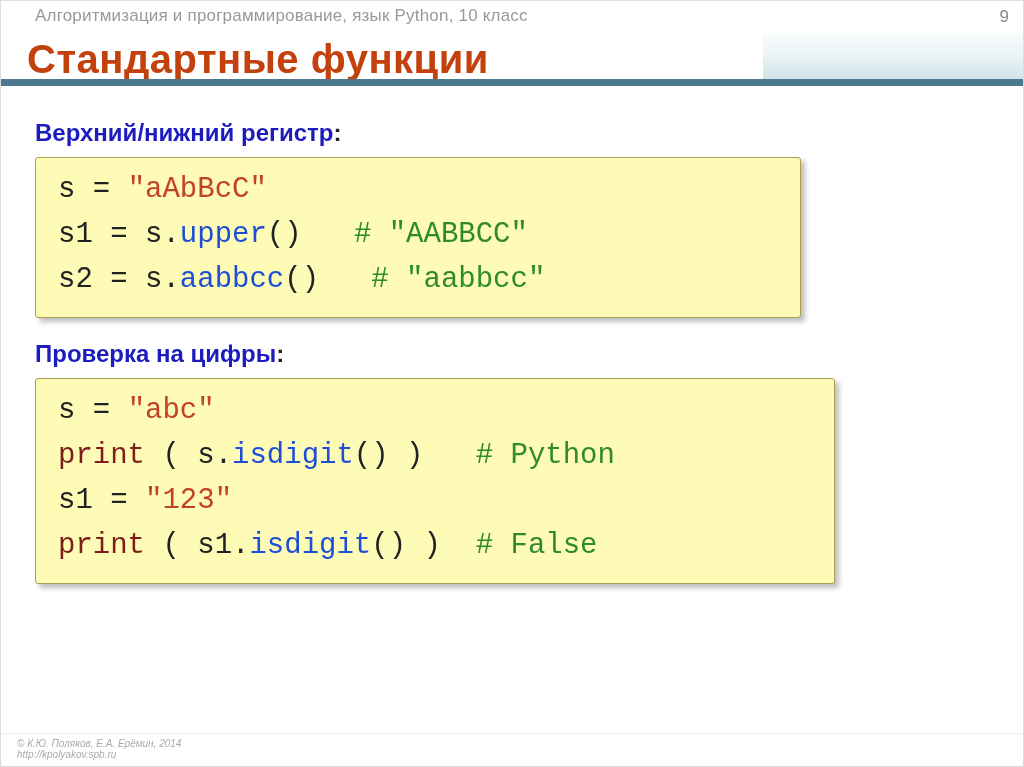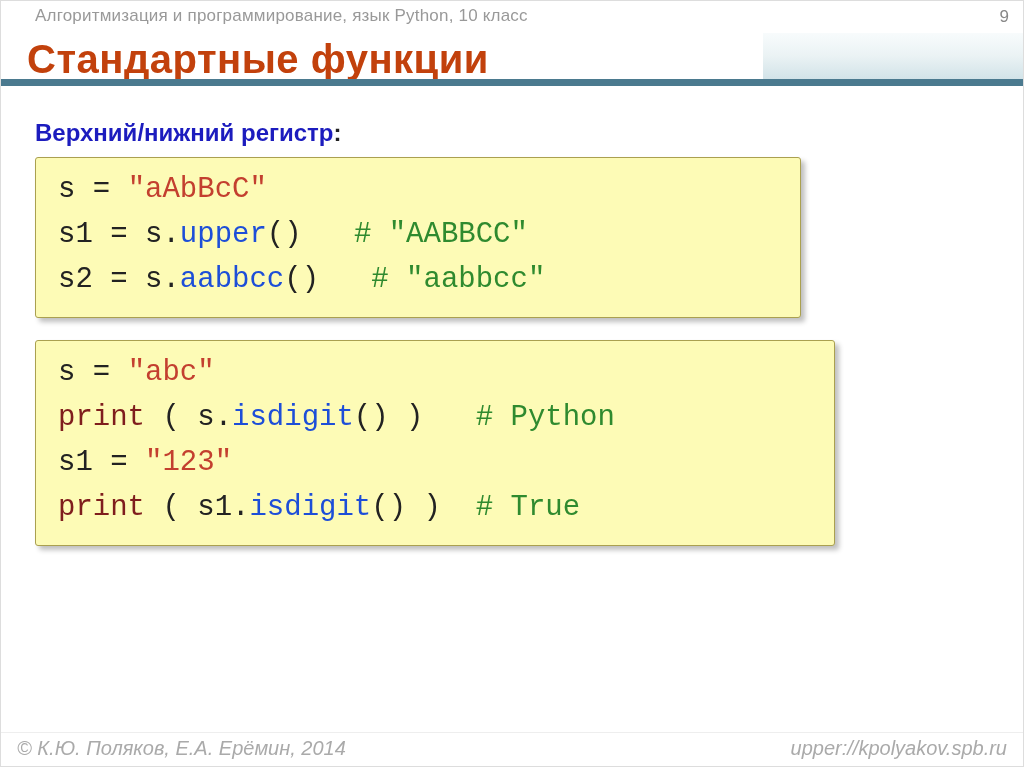--- a/index.html
+++ b/index.html
@@ -100,23 +100,24 @@
   .footer {
     position: absolute;
     bottom: 6px;
     left: 0;
     right: 0;
     display: flex;
     justify-content: space-between;
     padding: 12px 16px 0 16px;
     font-style: italic;
     color: #aaa;
-    font-size: 20px;
+    font-size: 10px;
     border-top: 1px solid #eee;
     padding-top: 4px;
+    flex-direction: column;
   }
 </style>
 </head>
 <body>
 
 <div class="slide">
 
   <div class="top-header">Алгоритмизация и программирование, язык Python, 10 класс</div>
   <div class="page-num">9</div>
 
@@ -125,26 +126,27 @@
   </div>
 
   <div class="content">
 
     <div class="subhead"><span>Верхний/нижний регистр</span><span class="colon">:</span></div>
 
     <div class="codebox b1"><span>s</span><span> = </span><span class="tok-str">"aAbBcC"</span>
 <span>s1</span><span> = s.</span><span class="tok-fn">upper</span><span>()</span><span>   </span><span class="tok-cm"># "AABBCC"</span>
 <span>s2</span><span> = s.</span><span class="tok-fn">aabbcc</span><span>()</span><span>   </span><span class="tok-cm"># "aabbcc"</span></div>
 
+    <div class="subhead"><span>Проверка на цифры</span><span class="colon">:</span></div>
 
     <div class="codebox b2"><span>s</span><span> = </span><span class="tok-str">"abc"</span>
 <span class="tok-kw">print</span><span> ( s.</span><span class="tok-fn">isdigit</span><span>() )</span><span>   </span><span class="tok-cm"># Python</span>
 <span>s1</span><span> = </span><span class="tok-str">"123"</span>
-<span class="tok-kw">print</span><span> ( s1.</span><span class="tok-fn">isdigit</span><span>() )</span><span>  </span><span class="tok-cm"># True</span></div>
+<span class="tok-kw">print</span><span> ( s1.</span><span class="tok-fn">isdigit</span><span>() )</span><span>  </span><span class="tok-cm"># False</span></div>
 
   </div>
 
   <div class="footer">
     <span>© К.Ю. Поляков, Е.А. Ерёмин, 2014</span>
-    <span>upper://kpolyakov.spb.ru</span>
+    <span>http://kpolyakov.spb.ru</span>
   </div>
 
 </div>
 
 </body></html>

